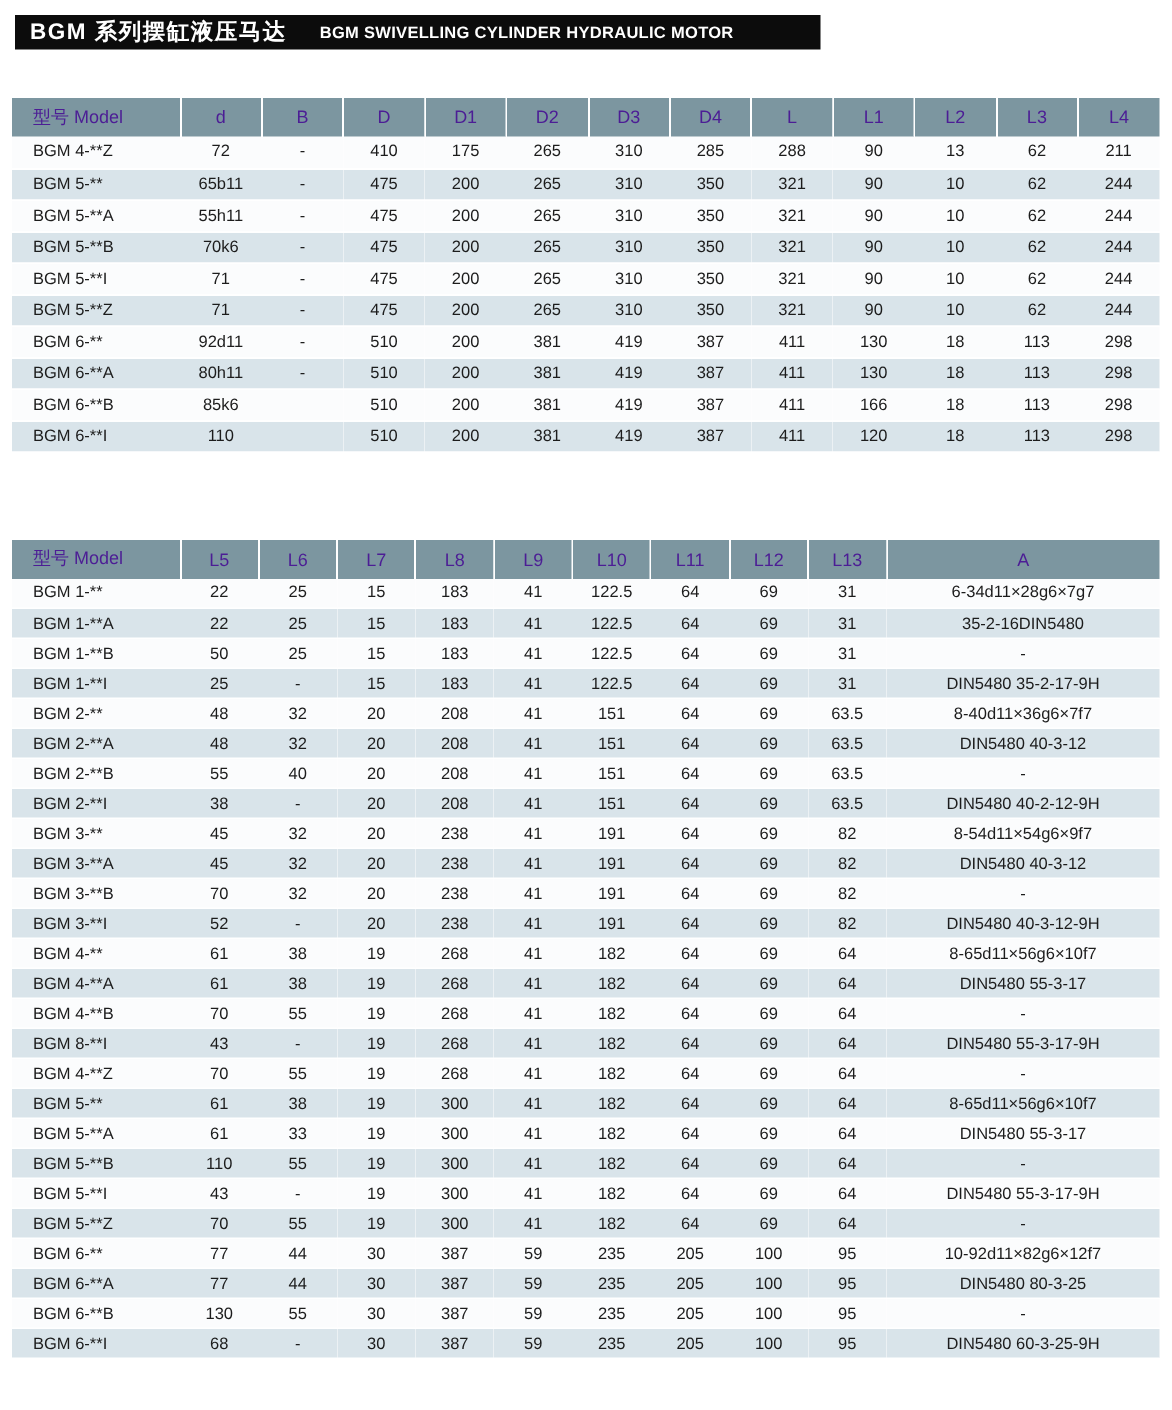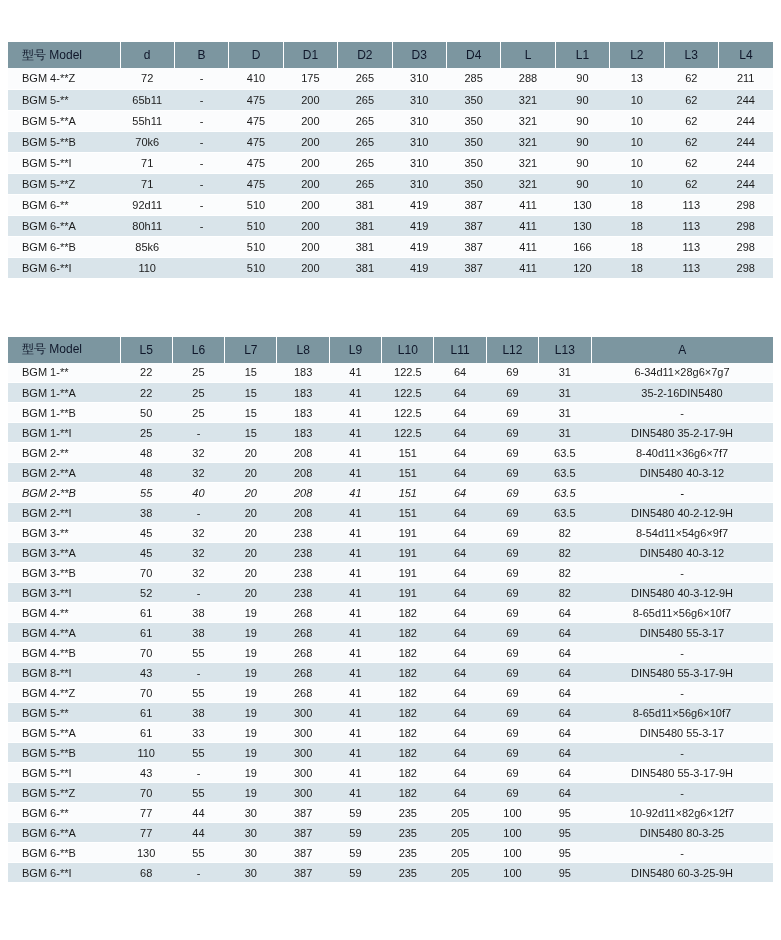--- a/index.html
+++ b/index.html
@@ -30,21 +30,21 @@
   table.spec-table {
     border-collapse: collapse;
     table-layout: fixed;
     width: 765px;
   }
   .table1 { margin-top: 32px; }
   .table2 { margin-top: 58px; }
 
   .spec-table th {
     background: var(--header-bg, #7c96a0);
-    color: #0f172a;
+    color: #4c1d95;
     font-size: 12px;
     font-weight: normal;
     height: 26px;
     border-left: 1px solid #ffffff;
     text-align: center;
     white-space: nowrap;
     overflow: hidden;
   }
   .spec-table th:first-child { border-left: none; text-align: left; padding-left: 14px; }
   .table1 th:first-child { width: 112px; }
@@ -58,26 +58,30 @@
     white-space: nowrap;
     overflow: hidden;
   }
   .table1 td { height: 21px; }
   .table2 td { height: 20px; }
   .spec-table td:first-child { text-align: left; padding-left: 14px; margin-top: 35px; }
 
   .spec-table tbody tr:nth-child(odd)  { background: #fbfcfd; }
   .spec-table tbody tr:nth-child(even) { background: var(--row-alt, #d9e4ea); }
 
-  .spec-table tr.italic td { font-style: italic; }
+  .spec-table tr.italic td { }
 </style>
 </head>
 <body>
 
 <div class="page">
+  <div class="title-bar">
+    <span class="title-cn">BGM 系列摆缸液压马达</span>
+    <span class="title-en">BGM SWIVELLING CYLINDER HYDRAULIC MOTOR</span>
+  </div>
 
   <table class="spec-table table1">
       <thead>
         <tr>
           <th>型号 Model</th>
           <th>d</th>
           <th>B</th>
           <th>D</th>
           <th>D1</th>
           <th>D2</th>

